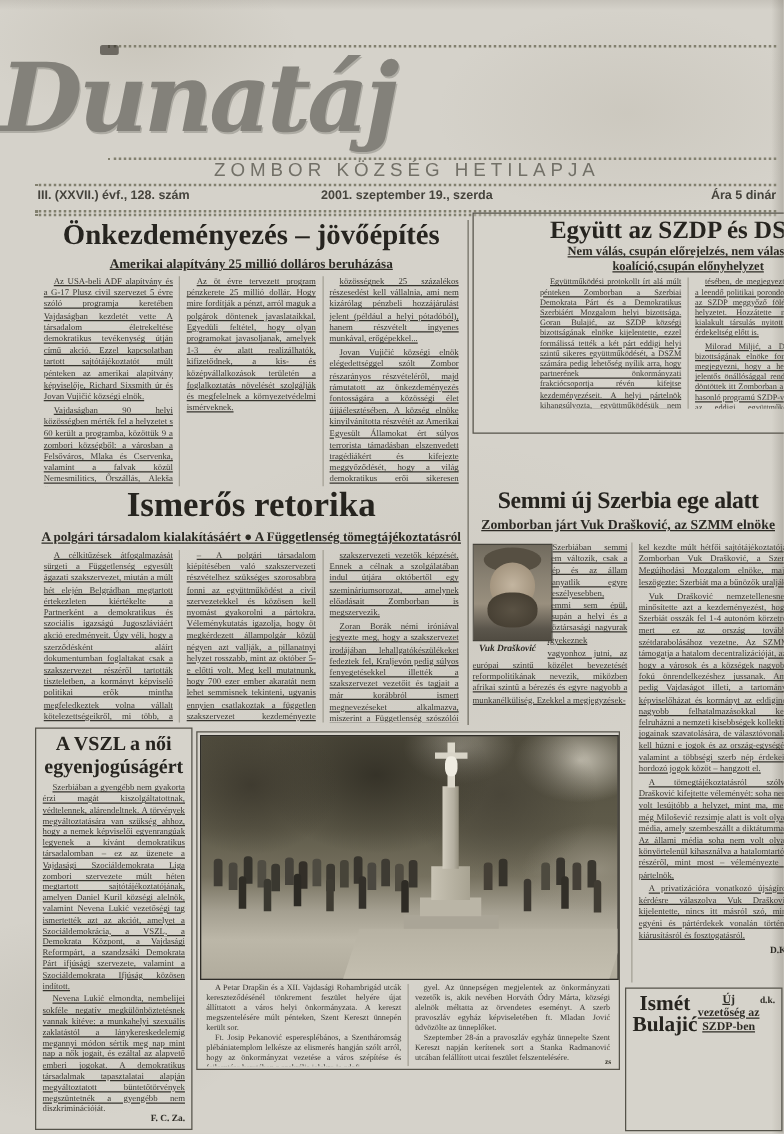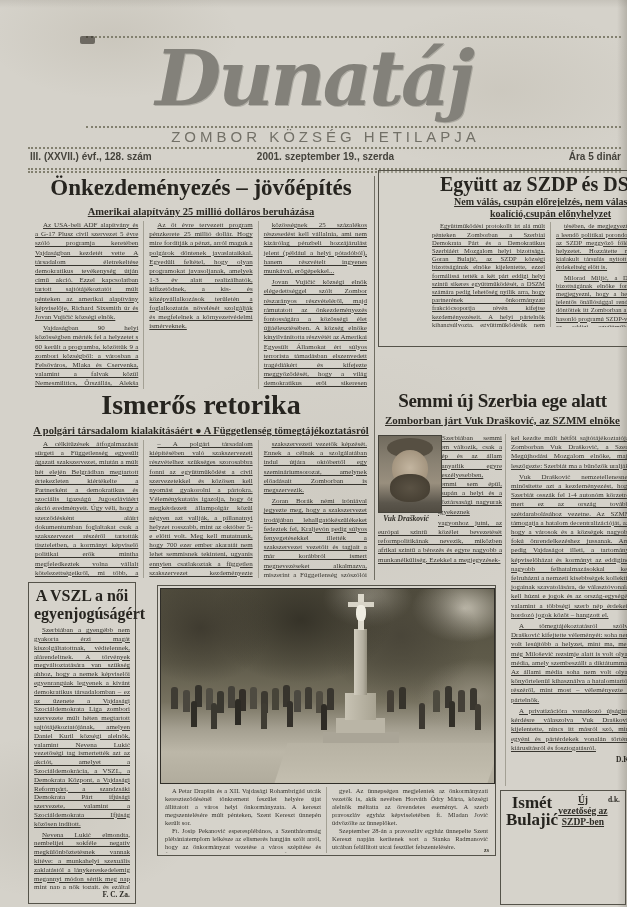--- a/index.html
+++ b/index.html
@@ -9,21 +9,21 @@
     background:
       radial-gradient(ellipse 180px 90px at 18% 4%, rgba(125,115,92,0.12), transparent 70%),
       radial-gradient(ellipse 220px 120px at 80% 10%, rgba(125,115,92,0.10), transparent 70%),
       radial-gradient(ellipse 300px 200px at 55% 55%, rgba(120,112,92,0.07), transparent 75%),
       radial-gradient(ellipse 200px 120px at 10% 90%, rgba(90,84,66,0.10), transparent 70%),
       linear-gradient(to left, rgba(70,64,52,0.22), rgba(70,64,52,0.0) 10px),
       linear-gradient(to bottom, rgba(70,64,52,0.10), rgba(70,64,52,0.0) 8px);}
   .dotrule{position:absolute;height:0;border-top:2px dotted #82806f;}
   .ink-blob{position:absolute;left:80px;top:36px;width:15px;height:8px;background:rgba(45,42,35,0.6);border-radius:2px;}
   
-  .logo{position:absolute;left:0;top:34px;width:627px;margin:0;text-align:center;
+  .logo{position:absolute;left:0;top:34px;width:627px;margin:0;
     font-family:"DejaVu Serif",serif;font-style:italic;font-weight:bold;font-size:76px;
     letter-spacing:-3px;color:#83817a;text-shadow:1px 1px 0 rgba(60,58,52,0.25);}
   .subtitle{position:absolute;left:12px;top:128px;width:627px;text-align:center;
     font-family:"Liberation Sans",sans-serif;font-size:15px;letter-spacing:4px;color:#727067;}
   .dateline{position:absolute;left:28px;top:151px;width:595px;height:14px;
     font-family:"Liberation Sans",sans-serif;font-size:10px;font-weight:bold;color:#45433c;}
   .dl-left{position:absolute;left:2px;}
   .dl-center{position:absolute;left:0;width:100%;text-align:center;}
   .dl-right{position:absolute;right:2px;}
   
@@ -45,21 +45,21 @@
   #sz-colL{left:378px;top:434px;width:124px;height:152px;overflow:hidden;position:absolute;}
   #sz-colR{left:505px;top:434px;width:120px;height:352px;overflow:hidden;position:absolute;border-left:1px solid #a3a094;padding-left:5px;}
   .drasko-wrap{float:left;width:56px;margin:1px 4px 5px 0;}
   .drasko{position:relative;width:62px;height:76px;border:1px solid #44423a;background:linear-gradient(#716b5e, #8a8273 35%, #998f7e 62%, #5b564c 88%, #514c42);overflow:hidden;}
   .dk-hair{position:absolute;left:8px;top:2px;width:46px;height:20px;background:#53globalcd;}
   .dk-hair{background:#564f42;border-radius:50%;}
   .dk-face{position:absolute;left:13px;top:14px;width:36px;height:36px;background:radial-gradient(#c3b5a0, #a2937d 75%);border-radius:50% 50% 45% 45%;}
   .dk-beard{position:absolute;left:11px;top:38px;width:40px;height:28px;background:radial-gradient(#5a5244,#453e32 80%);border-radius:45%;}
   .dk-caption{font-size:7.5px;font-weight:bold;font-style:italic;text-align:center;color:#2d2b25;margin-top:1px;}
   
-  #vszl{left:28px;top:582px;width:108px;height:322px;display:flex;flex-direction:column;padding:4px 5px;box-sizing:border-box;}
+  #vszl{left:28px;top:582px;width:126px;height:322px;display:flex;flex-direction:column;padding:4px 5px;box-sizing:border-box;}
   #vszl .headline{position:static;font-size:16px;line-height:1.1;}
   #vszl .vbody{flex:1;overflow:hidden;margin-top:4px;}
   #vszl p.bp{font-size:7px;line-height:8.8px;}
   
   #photo-box{left:157px;top:585px;width:339px;height:271px;box-sizing:border-box;padding:2px;}
   .photo-big{position:relative;width:333px;height:194px;border:1px solid #2f2d28;overflow:hidden;
     background-color:#8e8a7e;
     background-image:
       radial-gradient(ellipse 95px 75px at 14% 22%, #43? , transparent),
       linear-gradient(#000,#000);}

